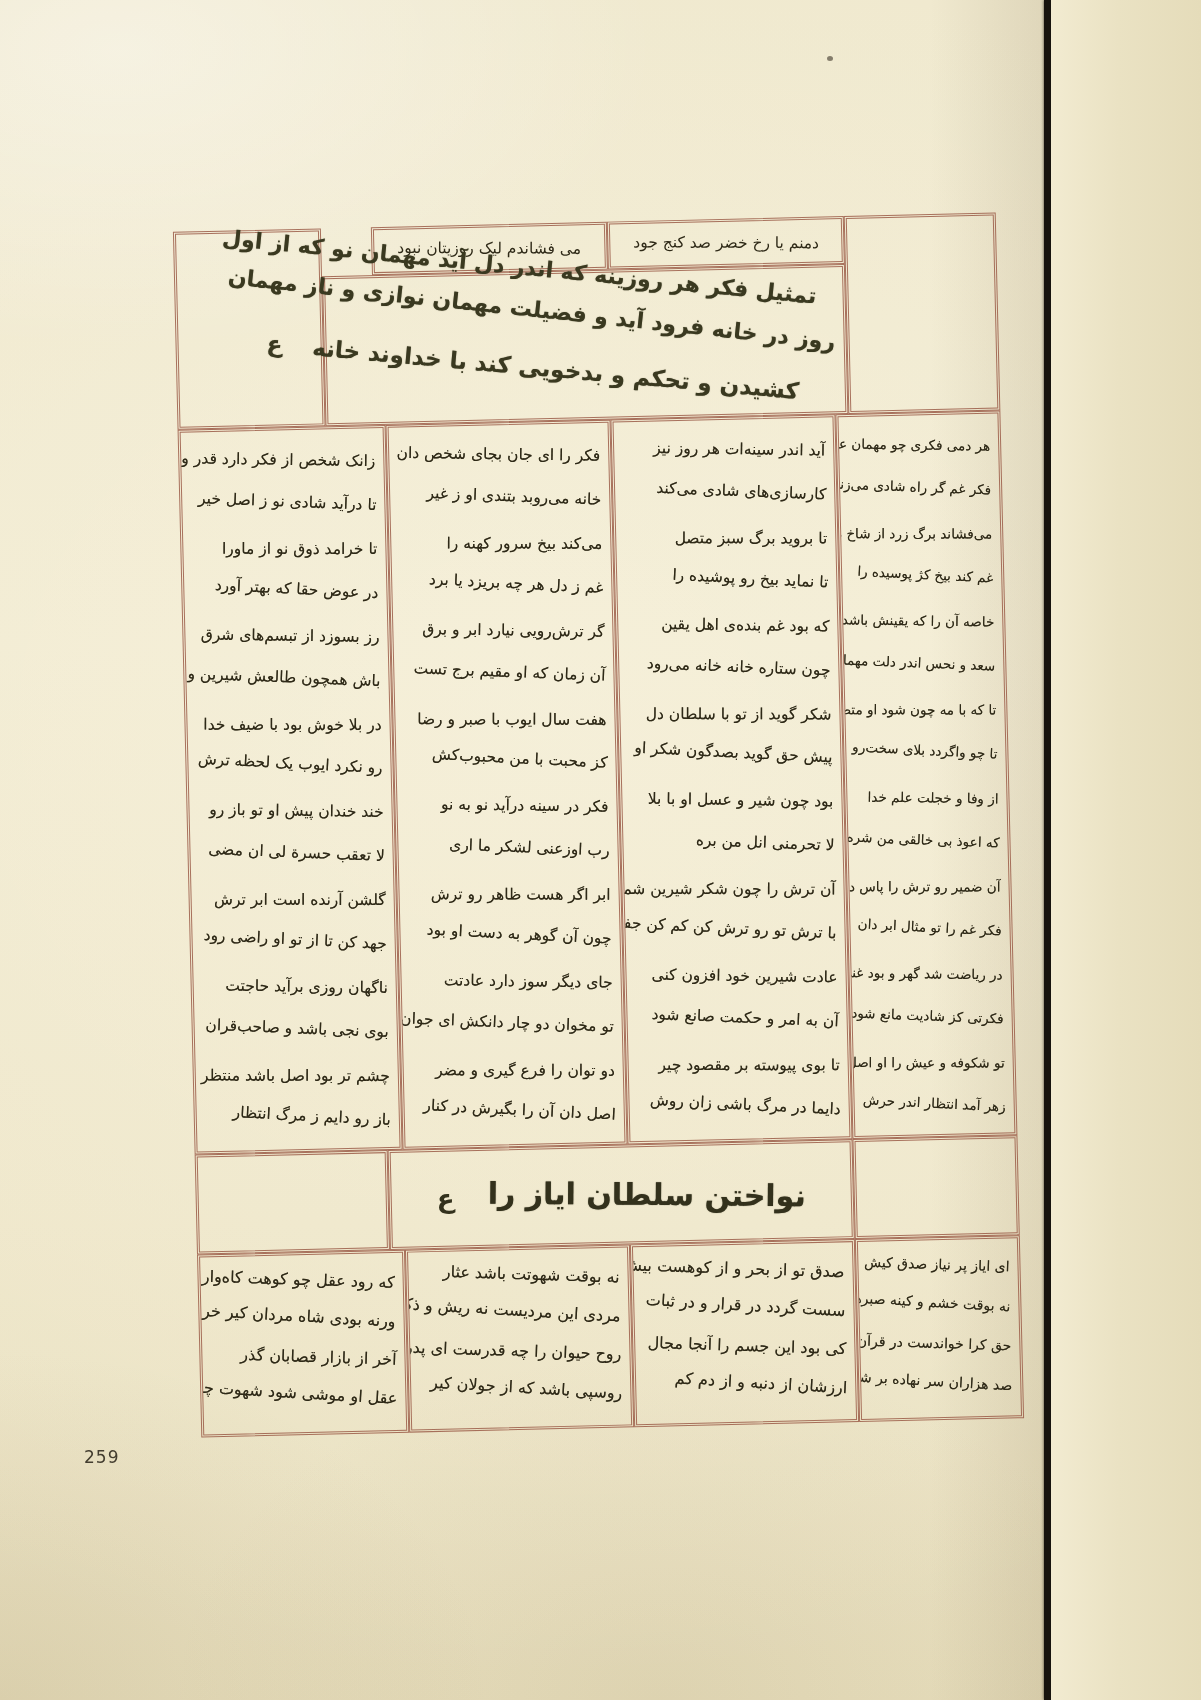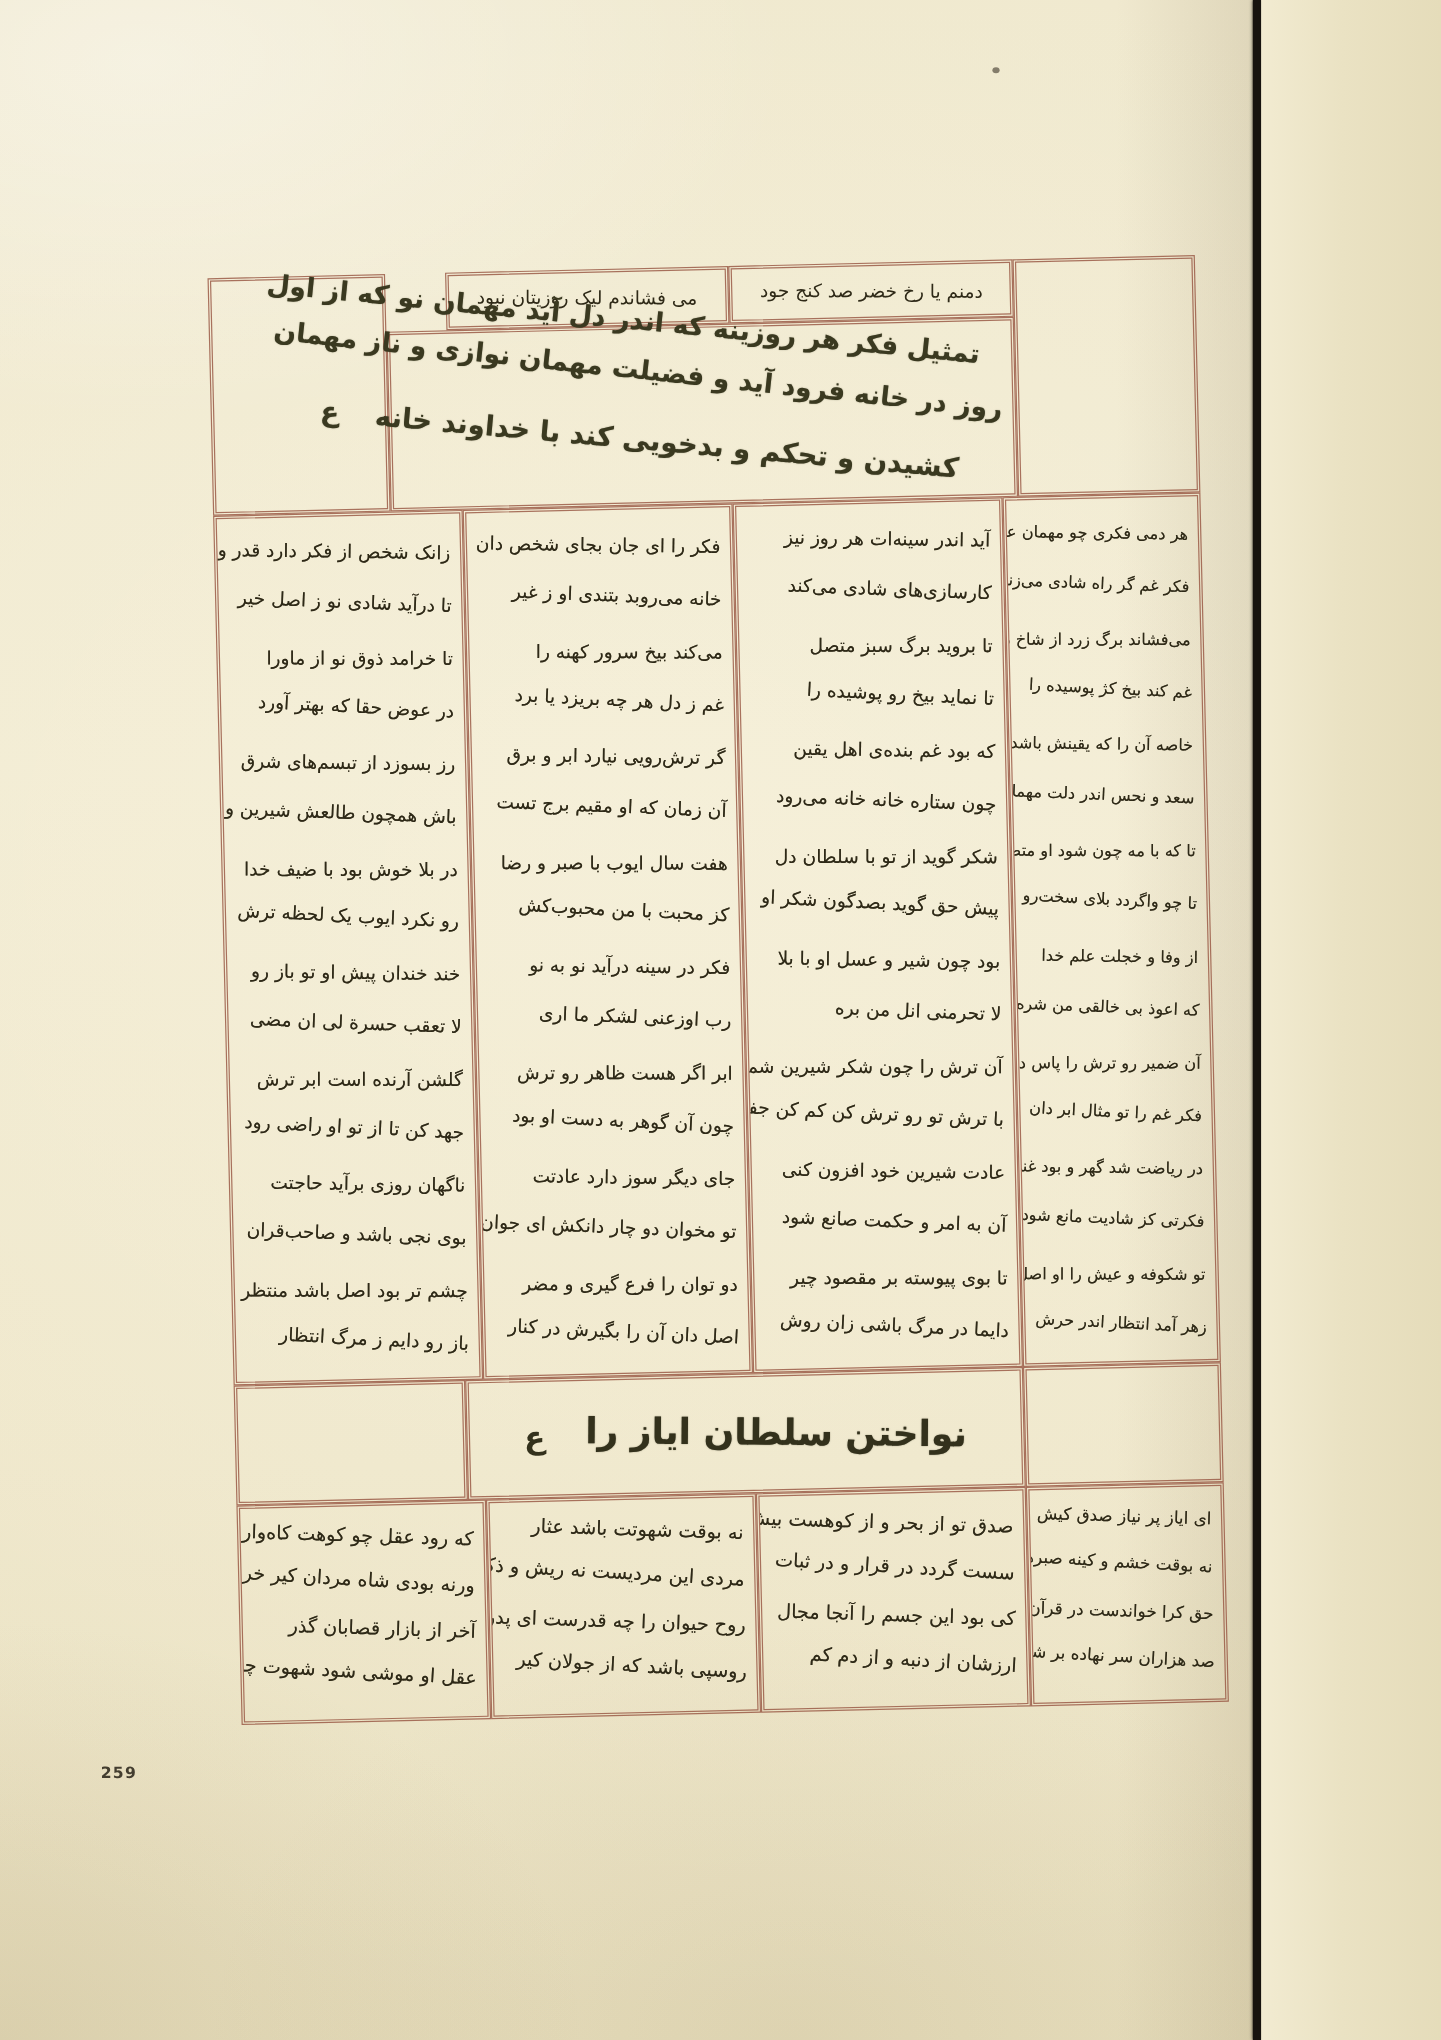--- a/index.html
+++ b/index.html
@@ -73,22 +73,22 @@
 
   .hl-flank{left:0;top:923px;width:193px;height:100px;}
   .hr-flank{left:658px;top:923px;width:165px;height:100px;}
   .heading-band{left:193px;top:923px;width:465px;height:100px;
     display:flex;align-items:center;justify-content:center;direction:rtl;gap:34px;}
   .heading-text{font-size:30px;font-weight:bold;color:#33311c;direction:rtl;
     white-space:nowrap;transform:rotate(1.8deg);
     text-shadow:0 0 1px rgba(51,49,28,.7);}
   .heading-mark{font-size:26px;font-weight:bold;color:#33311c;transform:rotate(2deg);}
 
-  .pageno{left:84px;top:1447px;font-weight:bold;font-size:13px;color:#433d2f;
-    letter-spacing:1px;margin-top:24px;}
+  .pageno{left:84px;top:1447px;font-weight:normal;font-size:17px;color:#433d2f;
+    letter-spacing:1px;}
 </style>
 </head>
 <body>
 
 <div>
 
   <div class="layer gutter-shadow"></div>
   <div class="layer gutter-line"></div>
   <div class="layer right-page"></div>
   <div class="layer speck"></div>

